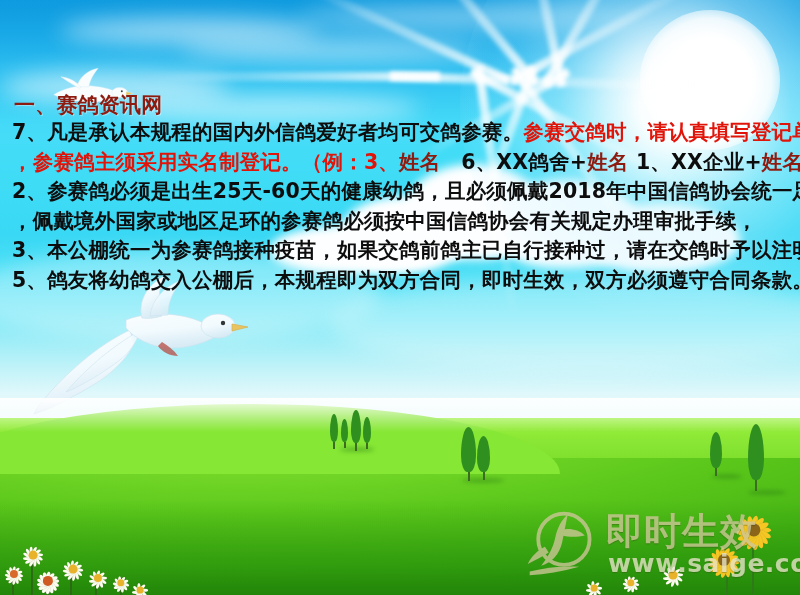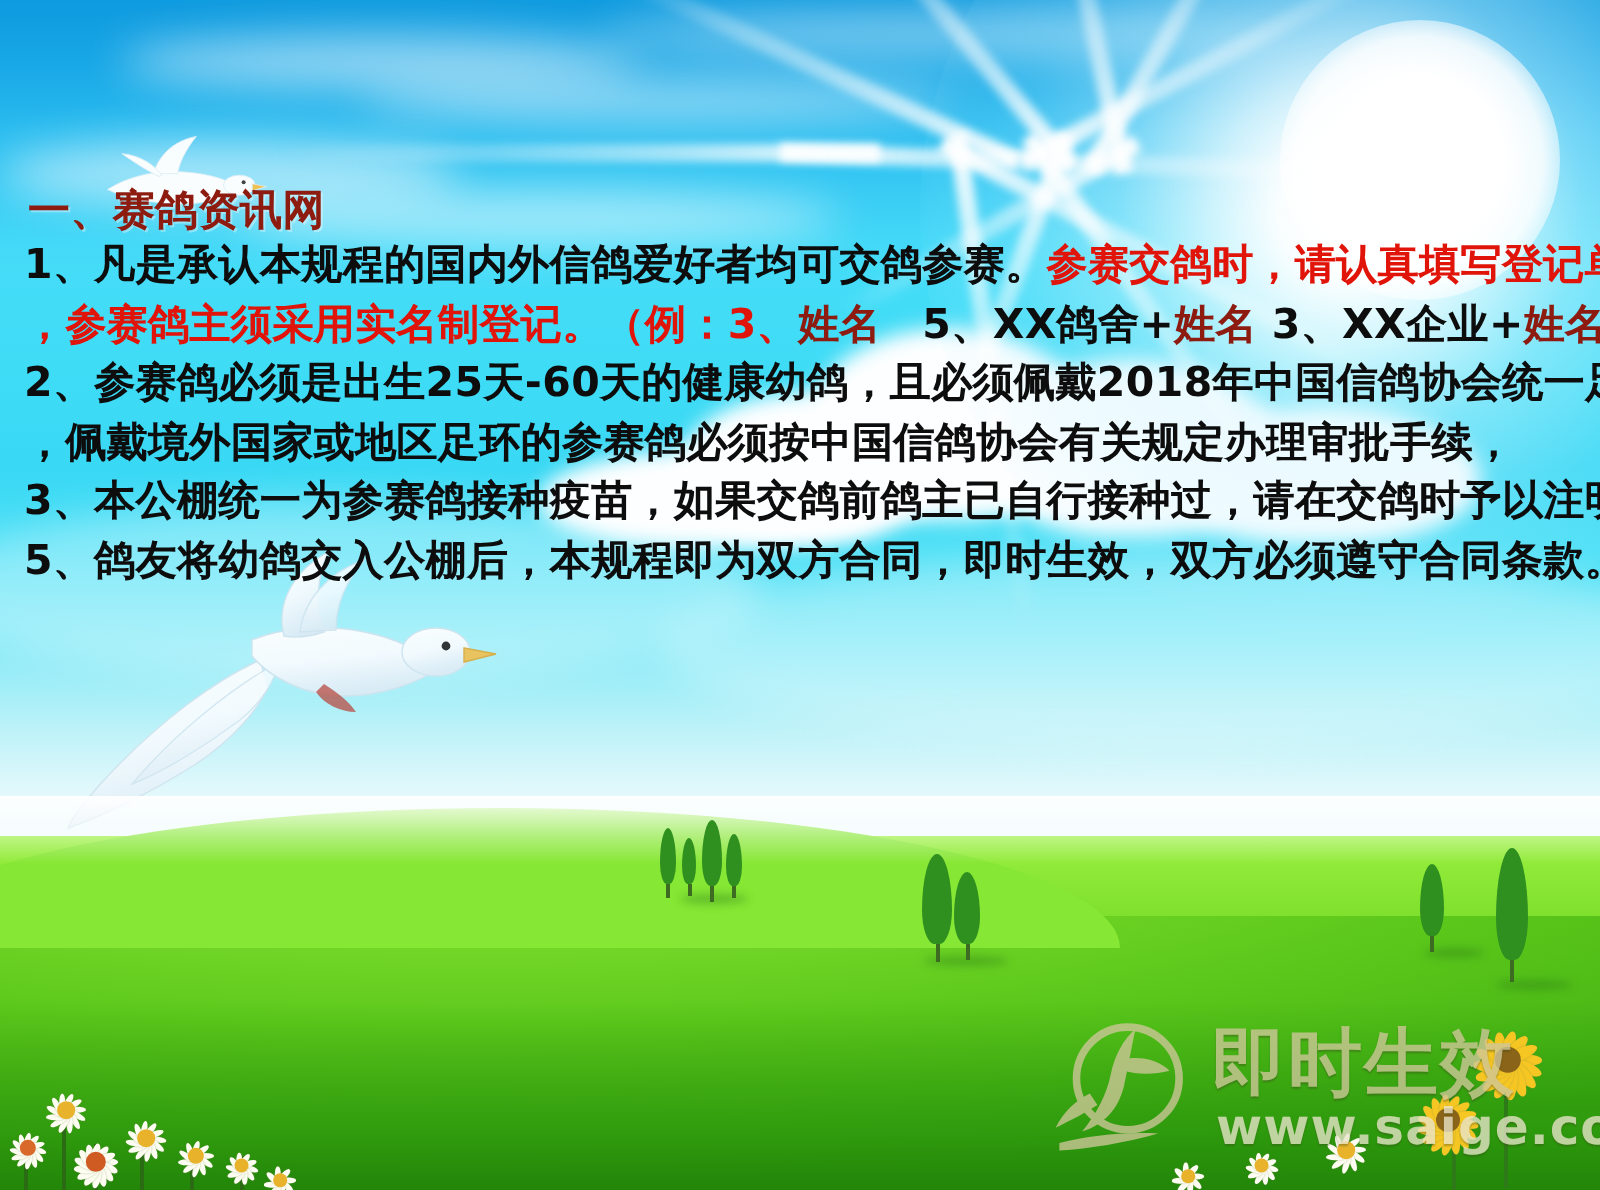--- a/index.html
+++ b/index.html
@@ -611,25 +611,25 @@
       <div class="petal" style="transform:rotate(315deg) translate(0,-50%)"></div>
     </div>
     <div class="fcore"></div>
   </div>
 
   <div class="content">
 
     <div class="line heading">一、赛鸽资讯网</div>
 
     <div class="line body-line">
-      <span>1、凡是承认本规程的国内外信鸽爱好者均可交鸽参赛。</span><span class="red">参赛交鸽时，请认真填写登记单</span>
+      <span>7、凡是承认本规程的国内外信鸽爱好者均可交鸽参赛。</span><span class="red">参赛交鸽时，请认真填写登记单</span>
     </div>
 
     <div class="line body-line">
-      <span class="red">，参赛鸽主须采用实名制登记。（例：3、</span><span style="color:#8e1b10">姓名</span><span>　5、XX鸽舍+</span><span style="color:#8e1b10">姓名</span><span>  3、XX企业+</span><span style="color:#8e1b10">姓名</span>
+      <span class="red">，参赛鸽主须采用实名制登记。（例：3、</span><span style="color:#8e1b10">姓名</span><span>　6、XX鸽舍+</span><span style="color:#8e1b10">姓名</span><span>  1、XX企业+</span><span style="color:#8e1b10">姓名</span>
     </div>
 
     <div class="line body-line">2、参赛鸽必须是出生25天-60天的健康幼鸽，且必须佩戴2018年中国信鸽协会统一足环</div>
 
     <div class="line body-line">，佩戴境外国家或地区足环的参赛鸽必须按中国信鸽协会有关规定办理审批手续，</div>
 
 
     <div class="line body-line">3、本公棚统一为参赛鸽接种疫苗，如果交鸽前鸽主已自行接种过，请在交鸽时予以注明</div>
 
 

